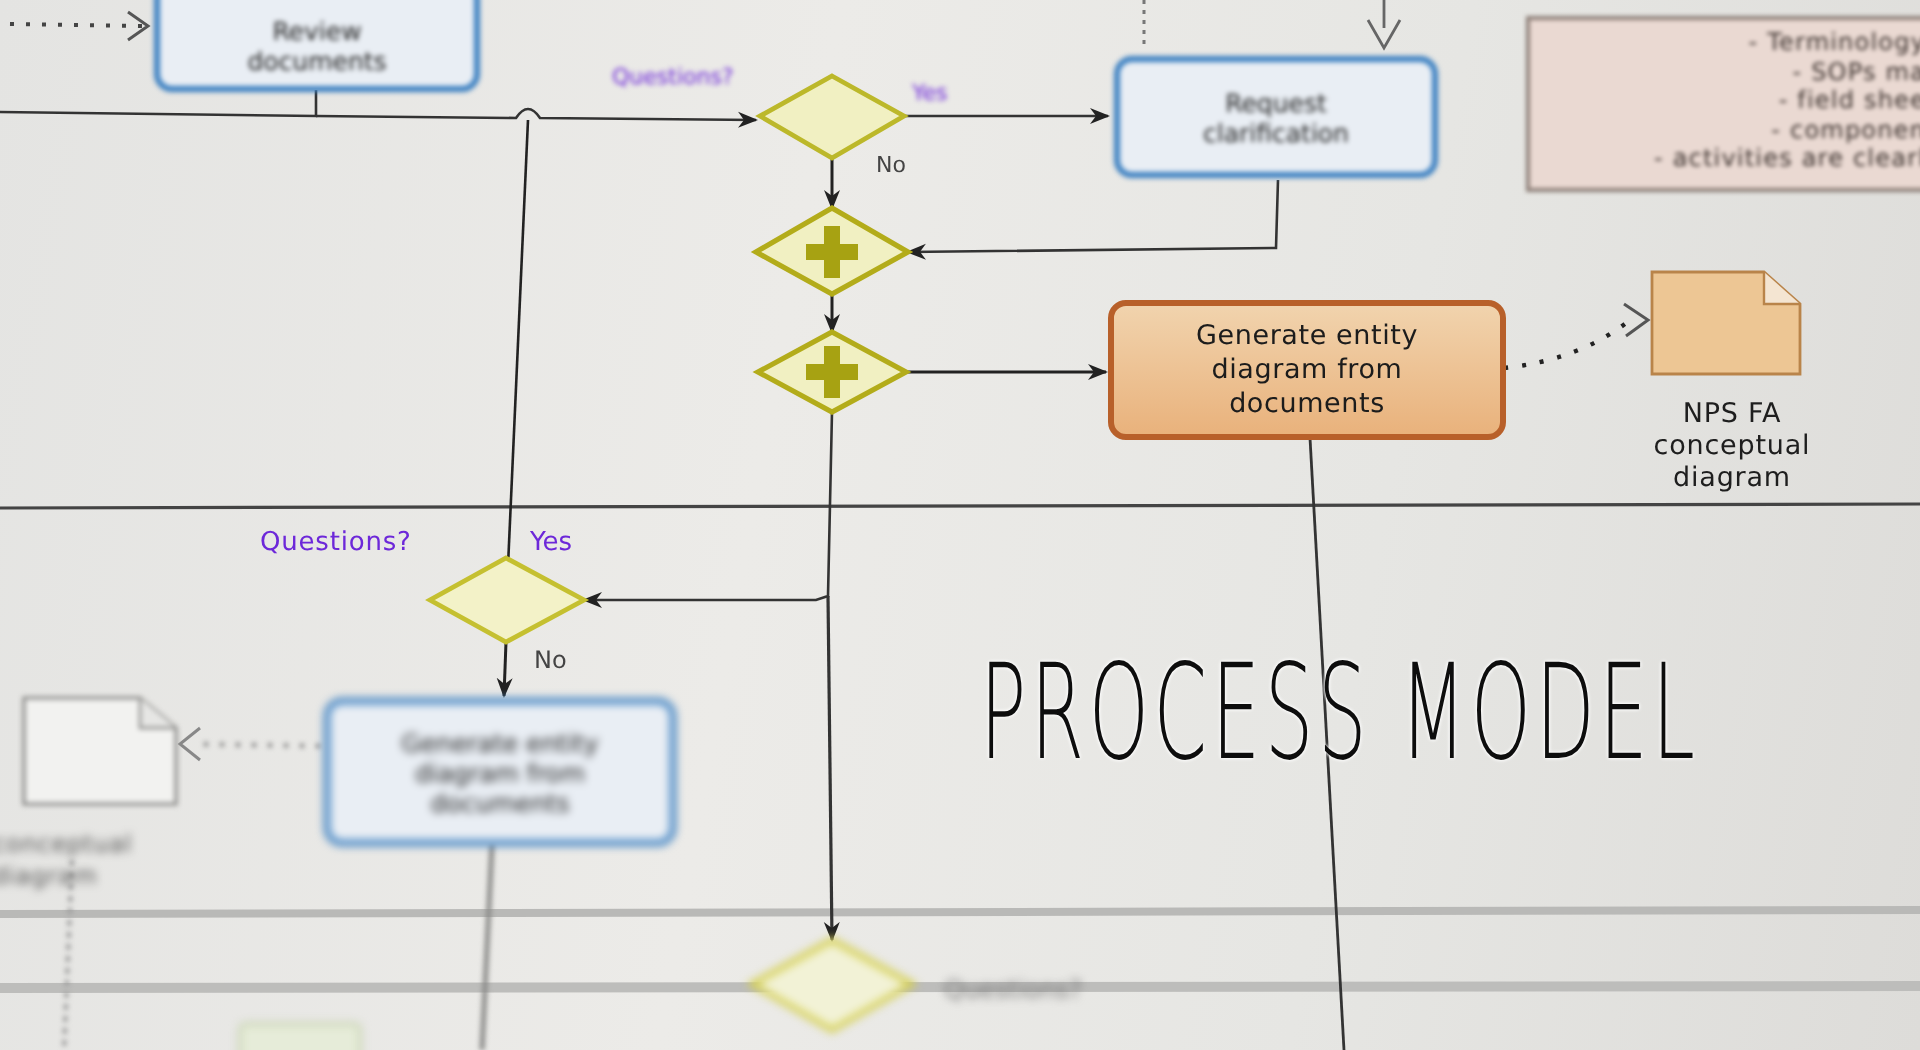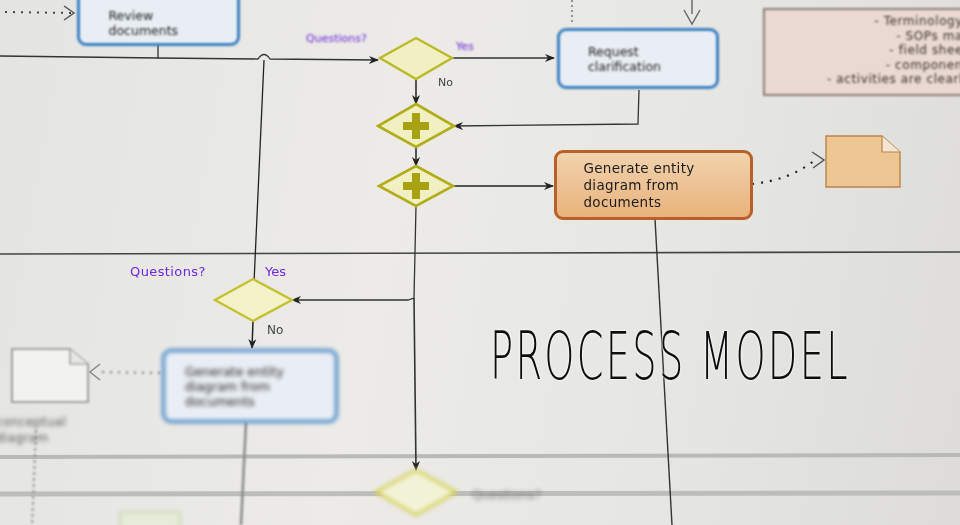--- a/index.html
+++ b/index.html
@@ -5,21 +5,21 @@
   html, body { margin: 0; padding: 0; }
   body {
     width: 960px; height: 525px; overflow: hidden; position: relative;
     background: linear-gradient(100deg, #e4e4e2 0%, #ecebe8 40%, #e6e6e3 70%, #dddcd9 100%);
     font-family: "DejaVu Sans", sans-serif;
   }
   .canvas { position: absolute; inset: 0; }
   svg.wires { position: absolute; left: 0; top: 0; width: 960px; height: 525px; }
   .task {
     position: absolute; box-sizing: border-box; border-radius: 9px;
-    display: flex; align-items: center; justify-content: center; 
+    display: flex; align-items: center; justify-content: center; text-align: center;
     font-size: 12.5px; line-height: 15px; color: #222;
   }
   .task.blue { border: 3px solid #3a7fc1; background: #e9eef4; }
   .task.orange {
     border: 3px solid #b8602a;
     background: linear-gradient(180deg, #f1d3ad 0%, #e9b27c 100%);
     font-size: 13.5px; line-height: 17px; color: #1c1c1c; letter-spacing: 0.3px;
   }
   .blur1 { filter: blur(1.2px); }
   .blur2 { filter: blur(2px); }
@@ -156,20 +156,25 @@
   <span class="label small blur1" style="left:306px; top:32px;">Questions?</span>
   <span class="label small blur1" style="left:456px; top:40px;">Yes</span>
   <span class="label small" style="left:438px; top:76px; color:#444;">No</span>
 
   <span class="label" style="left:130px; top:264px; font-size:13px; letter-spacing:0.4px;">Questions?</span>
   <span class="label" style="left:265px; top:264px; font-size:13px;text-align:right;">Yes</span>
   <span class="label" style="left:267px; top:323px; font-size:12px; color:#444;">No</span>
 
   <span class="label blur2" style="left:472px; top:487px; color:#777;">Questions?</span>
 
+  <div class="doc-caption" style="left:806px; top:199px; width:120px;">
+    <div>NPS FA</div>
+    <div>conceptual</div>
+    <div>diagram</div>
+  </div>
 
   <div class="doc-caption blur2" style="left:-4px; top:414px; width:120px; text-align:left; color:#555; font-size:12px;">
     <div>conceptual</div>
     <div>diagram</div>
   </div>
 
   <div class="notes">
     <div>- Terminology</div>
     <div>- SOPs ma</div>
     <div>- field shee</div>

